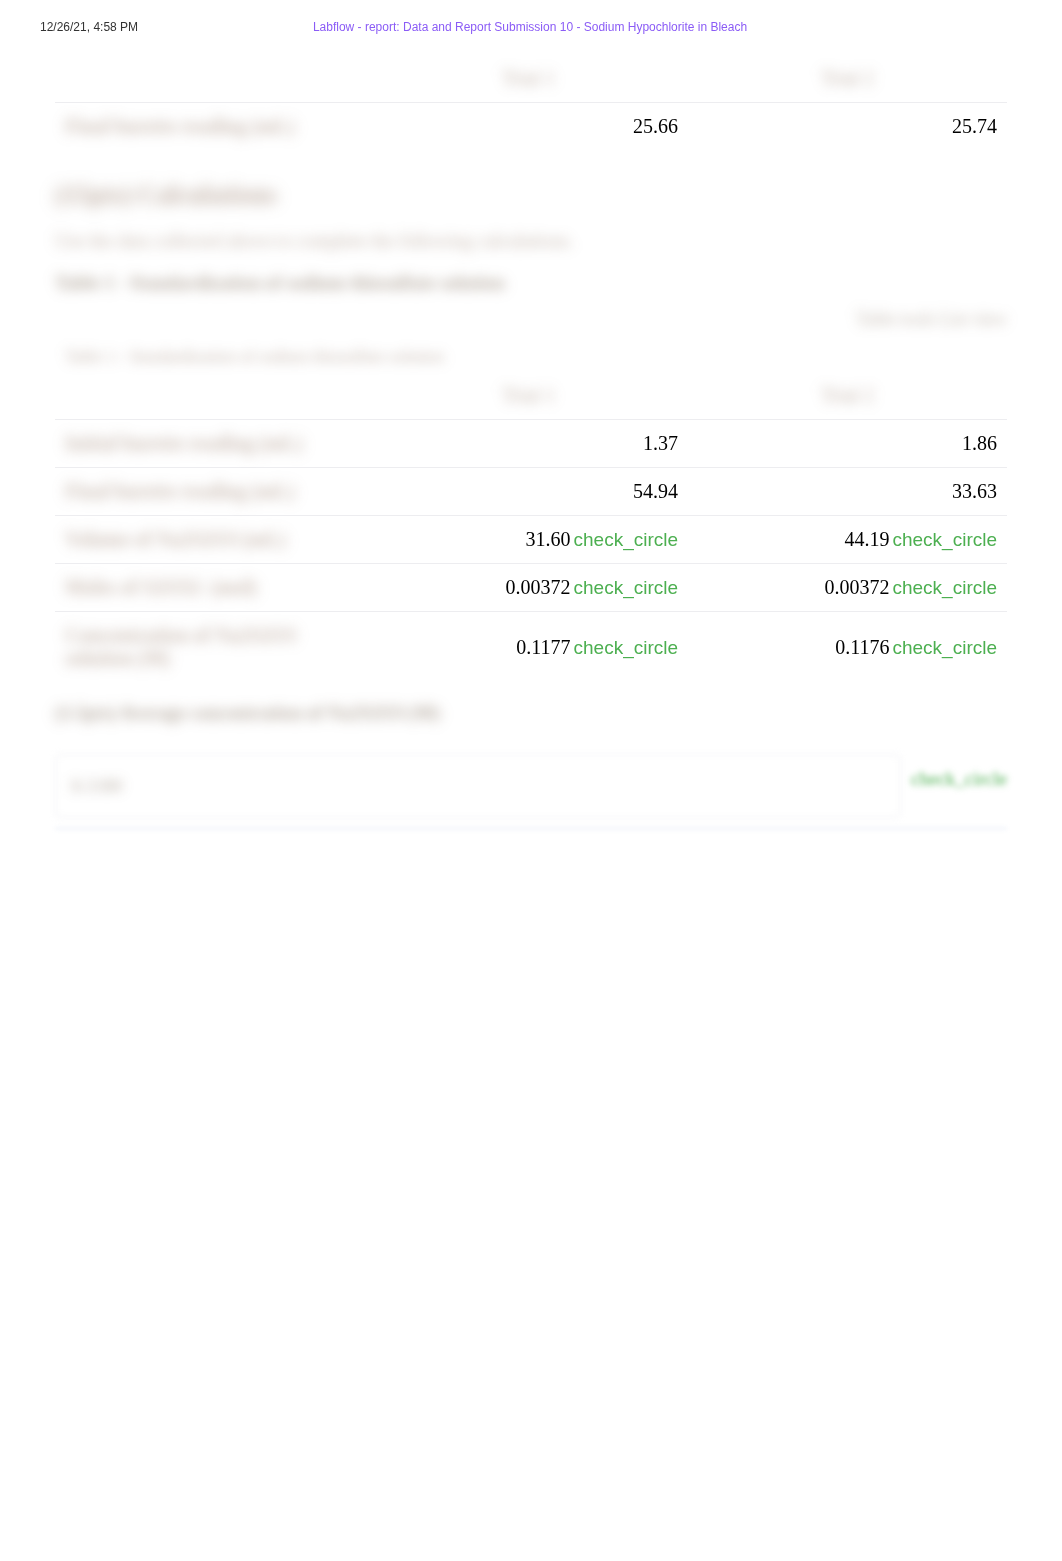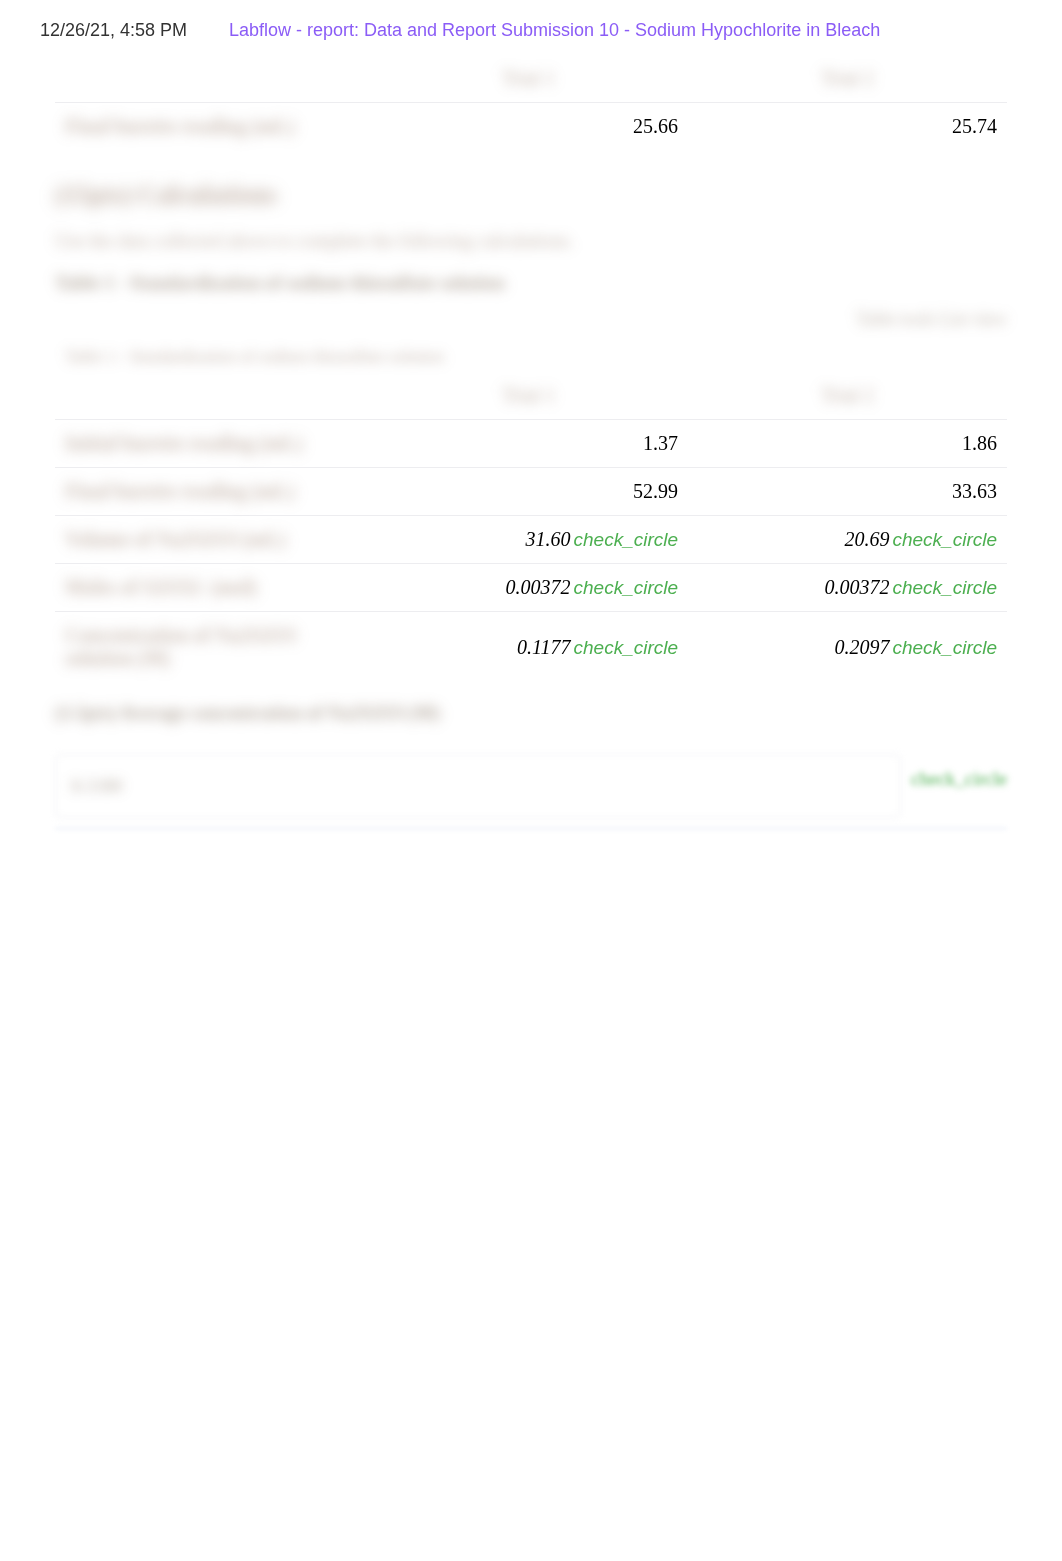--- a/index.html
+++ b/index.html
@@ -14,21 +14,21 @@
       height: 1561px;
       position: relative;
     }
     .header {
       position: absolute;
       top: 20px;
       left: 40px;
       right: 40px;
       display: flex;
       justify-content: flex-end;
-      font-size: 18px;
+      font-size: 12px;
       font-family: Arial, sans-serif;
     }
     .header-date {
       color: #333;
     }
     .header-title {
       color: #8b5cf6;
       text-align: center;
       flex: 1;
     }
@@ -141,21 +141,20 @@
       filter: blur(4px);
       font-size: 17px;
       padding-bottom: 5px;
     }
     .row-border td {
       border-top: 1px solid rgba(220, 220, 225, 0.5);
     }
     .val-check {
       position: relative;
       white-space: nowrap;
-      font-style: italic;
     }
   </style>
 </head>
 <body>
 
 <div class="header">
   <span class="header-date">12/26/21, 4:58 PM</span>
   <span class="header-title">Labflow - report: Data and Report Submission 10 - Sodium Hypochlorite in Bleach</span>
   <span style="width:100px"></span>
 </div>
@@ -192,37 +191,37 @@
       <th class="val">Trial 1</th>
       <th class="val">Trial 2</th>
     </tr>
     <tr class="row-border">
       <td class="label-cell"><span class="blurred-label">Initial burette reading (mL)</span></td>
       <td class="val">1.37</td>
       <td class="val">1.86</td>
     </tr>
     <tr class="row-border">
       <td class="label-cell"><span class="blurred-label">Final burette reading (mL)</span></td>
-      <td class="val">52.99</td>
+      <td class="val">54.94</td>
       <td class="val">33.63</td>
     </tr>
     <tr class="row-border">
       <td class="label-cell"><span class="blurred-label">Volume of Na2S2O3 (mL)</span></td>
       <td class="val val-check"><span>31.60</span><span class="check-icon">check_circle</span></td>
-      <td class="val val-check"><span>20.69</span><span class="check-icon">check_circle</span></td>
+      <td class="val val-check"><span>44.19</span><span class="check-icon">check_circle</span></td>
     </tr>
     <tr class="row-border">
       <td class="label-cell"><span class="blurred-label">Moles of S2O32- (mol)</span></td>
       <td class="val val-check"><span>0.00372</span><span class="check-icon">check_circle</span></td>
       <td class="val val-check"><span>0.00372</span><span class="check-icon">check_circle</span></td>
     </tr>
     <tr class="row-border">
       <td class="label-cell"><span class="blurred-label">Concentration of Na2S2O3 solution (M)</span></td>
       <td class="val val-check"><span>0.1177</span><span class="check-icon">check_circle</span></td>
-      <td class="val val-check"><span>0.2097</span><span class="check-icon">check_circle</span></td>
+      <td class="val val-check"><span>0.1176</span><span class="check-icon">check_circle</span></td>
     </tr>
   </tbody>
     </table>
 
   <div class="blurred-bold">(1.5pts) Average concentration of Na2S2O3 (M)</div>
 
   <div style="display:flex;align-items:center;gap:10px;">
     <div class="answer-box" style="flex:1;">
       <span class="answer-value">0.1180</span>
     </div>

